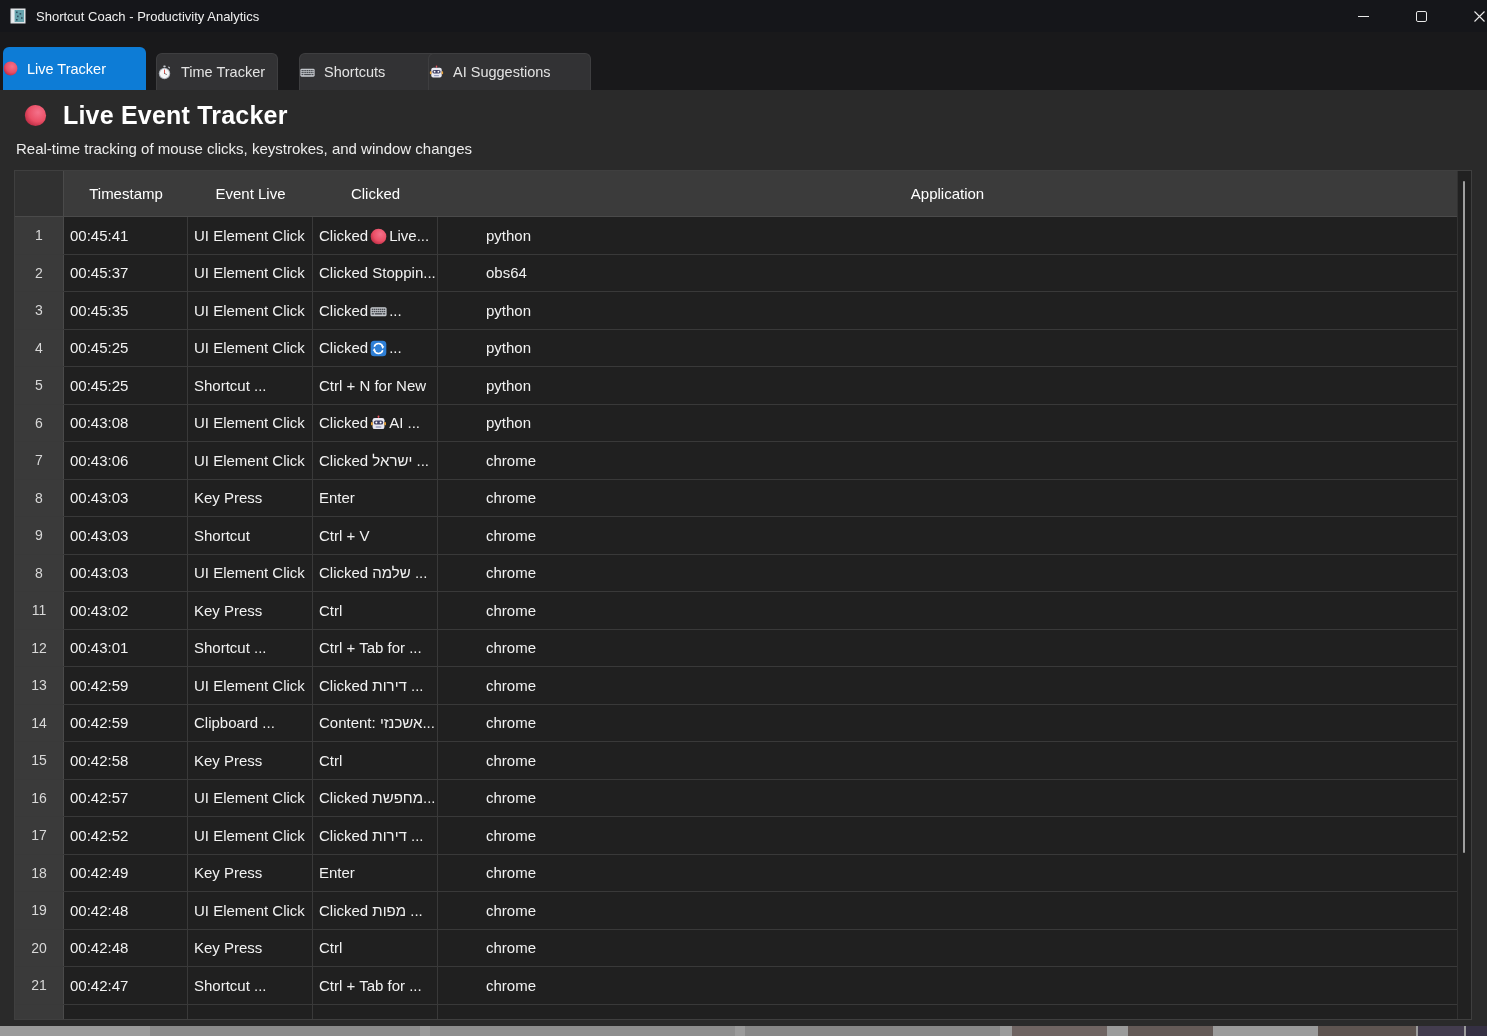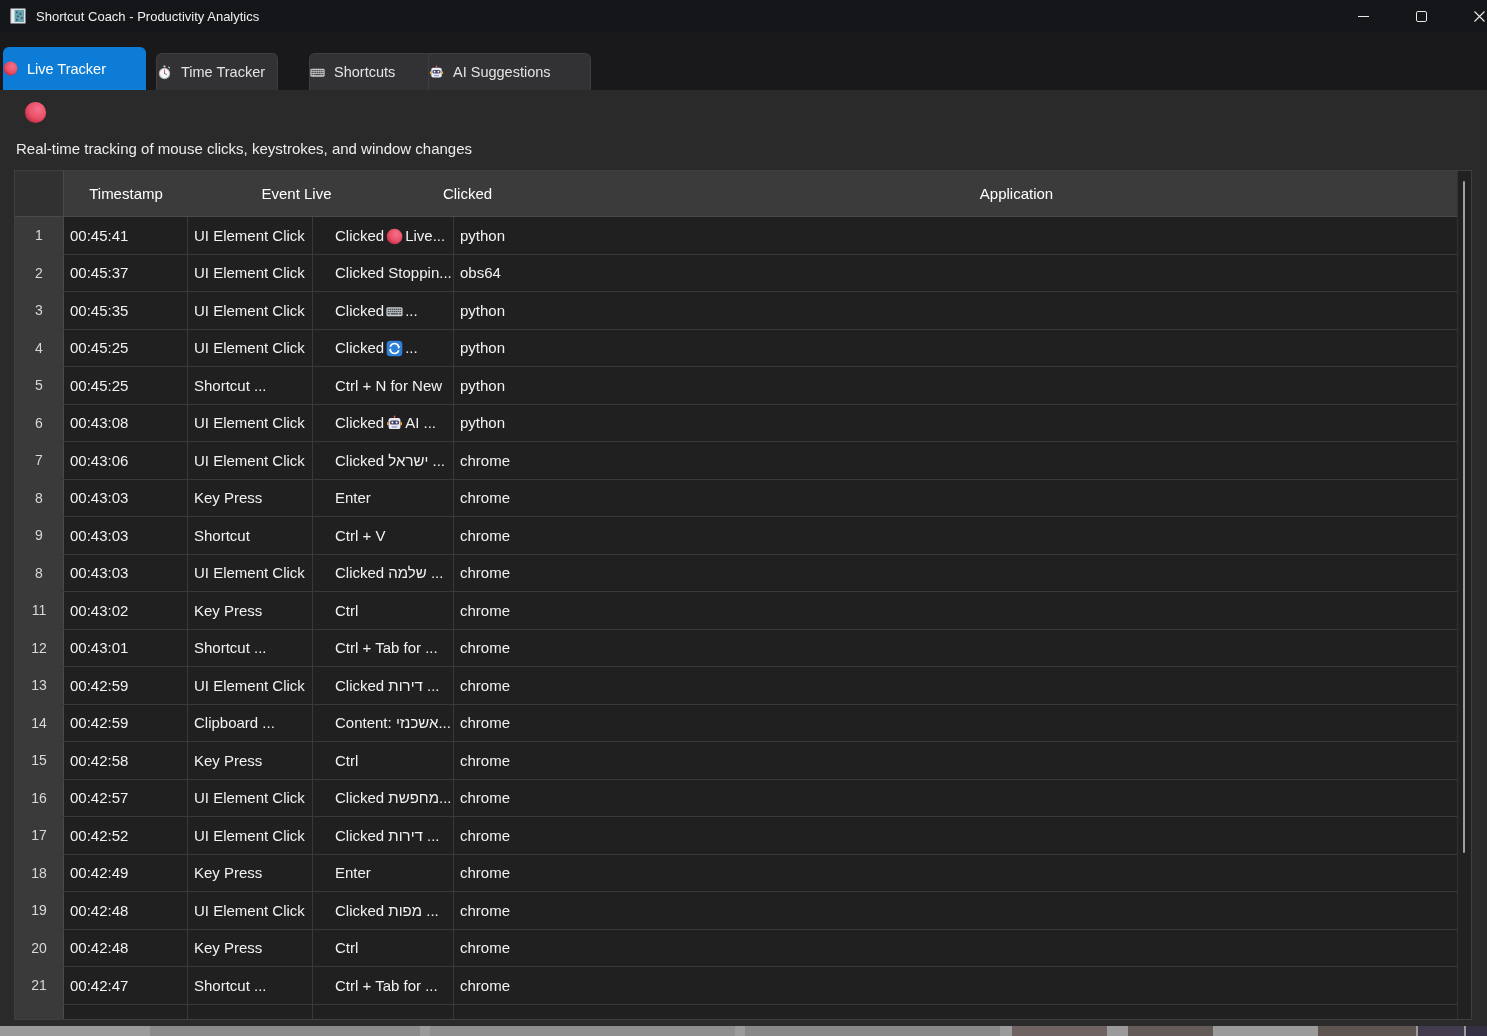--- a/index.html
+++ b/index.html
@@ -29,33 +29,33 @@
   .h1icon{width:23px;height:23px;display:inline-flex;}
   .h1{font-size:25px;font-weight:bold;color:#ffffff;letter-spacing:0.2px;}
   .subtitle{position:absolute;left:16px;top:140px;font-size:15px;color:#ededed;}
 
   
   .tframe{position:absolute;left:14px;top:170px;width:1458px;height:850px;
           background:#202020;border:1px solid #3f3f3f;box-sizing:border-box;}
   .corner{position:absolute;left:0;top:0;width:49px;height:46px;background:#313131;
           border-right:1px solid #4a4a4a;border-bottom:1px solid #4a4a4a;box-sizing:border-box;}
   .thead{position:absolute;left:49px;top:0;right:14px;height:46px;background:#3b3b3b;
-         display:flex;border-bottom:1px solid #4a4a4a;box-sizing:border-box;gap:46px;}
+         display:flex;border-bottom:1px solid #4a4a4a;box-sizing:border-box;}
   .th{display:flex;align-items:center;justify-content:center;font-size:15px;color:#ffffff;}
   .rows{position:absolute;left:0;top:46px;right:14px;bottom:0;overflow:hidden;}
   .row{display:flex;height:37.5px;box-sizing:border-box;border-bottom:1px solid #393939;}
   .cell{box-sizing:border-box;border-right:1px solid #393939;display:flex;align-items:center;
         padding:0 6px;font-size:15px;color:#f2f2f2;white-space:nowrap;overflow:hidden;}
   .cell .icon{display:inline-flex;margin:0 2px;position:relative;top:1px;}
   .c-num{width:49px;background:#3a3a3a;color:#d8d8d8;justify-content:center;padding:0;
          border-right:1px solid #4a4a4a;font-size:14px;}
   .c-ts{width:124px;}
   .c-et{width:125px;}
-  .c-det{width:125px;margin-left:16px;}
-  .c-app{flex:1;border-right:none;}
+  .c-det{width:125px;}
+  .c-app{flex:1;border-right:none;margin-left:42px;}
 
   
   .vscroll{position:absolute;top:0;right:0;width:14px;bottom:0;background:#212121;
            border-left:1px solid #323232;box-sizing:border-box;}
   .vthumb{position:absolute;left:5px;width:2px;top:10px;height:672px;background:#9f9f9f;border-radius:1px;}
 
   
   .taskbar{position:absolute;left:0;top:1026px;width:100%;height:10px;background:#9b9b9b;overflow:hidden;}
   .tb-seg{position:absolute;top:0;height:10px;}
 
@@ -130,21 +130,21 @@
               <rect x="8.4" y="0.6" width="3.2" height="2.4" rx="0.9" fill="#c3c7cd"></rect>
               <rect x="14.6" y="2.4" width="2.9" height="1.6" rx="0.8" fill="#c3c7cd" transform="rotate(45 16 3.2)"></rect>
               <circle cx="10" cy="11.3" r="7.6" fill="#aeb3bb"></circle>
               <circle cx="10" cy="11.3" r="6.2" fill="#f4f6f8"></circle>
               <path d="M10 11.3 L10 6.6" stroke="#d8504d" stroke-width="1.3" stroke-linecap="round"></path>
               <path d="M10 11.3 L12.7 12.6" stroke="#555" stroke-width="1" stroke-linecap="round"></path>
             </svg>
           </span>
           <span>Time Tracker</span>
         </div>
-        <div class="tab tab-inactive" style="left: 309px; width: 146px;">
+        <div class="tab tab-inactive" style="left: 299px; width: 146px;">
           <span class="icon">
             <svg viewBox="0 0 20 20" width="15" height="15">
               <rect x="0.5" y="5" width="19" height="10.5" rx="1.8" fill="#c8cbd0"></rect>
               <g fill="#4a4d52">
                 <rect x="2" y="6.6" width="1.9" height="1.7"></rect>
                 <rect x="4.4" y="6.6" width="1.9" height="1.7"></rect>
                 <rect x="6.8" y="6.6" width="1.9" height="1.7"></rect>
                 <rect x="9.2" y="6.6" width="1.9" height="1.7"></rect>
                 <rect x="11.6" y="6.6" width="1.9" height="1.7"></rect>
                 <rect x="14" y="6.6" width="1.9" height="1.7"></rect>
@@ -188,20 +188,21 @@
             <defs>
               <radialGradient id="g-rc" cx="0.62" cy="0.35" r="0.8">
                 <stop offset="0" stop-color="#f4718a"></stop>
                 <stop offset="0.55" stop-color="#ea4f66"></stop>
                 <stop offset="1" stop-color="#a91f37"></stop>
               </radialGradient>
             </defs>
             <circle cx="10" cy="10" r="9.2" fill="url(#g-rc)"></circle>
           </svg>
         </span>
+      <span class="h1">Live Event Tracker</span>
     </div>
     <div class="subtitle">Real-time tracking of mouse clicks, keystrokes, and window changes</div>
 
     <div class="tframe">
       <div class="corner"></div>
       <div class="thead">
           <div class="th" style="width: 124px;">Timestamp</div>
           <div class="th" style="width: 125px;">Event Live</div>
           <div class="th" style="width: 125px;">Clicked</div>
           <div class="th" style="flex: 1 1 0%;">Application</div>

